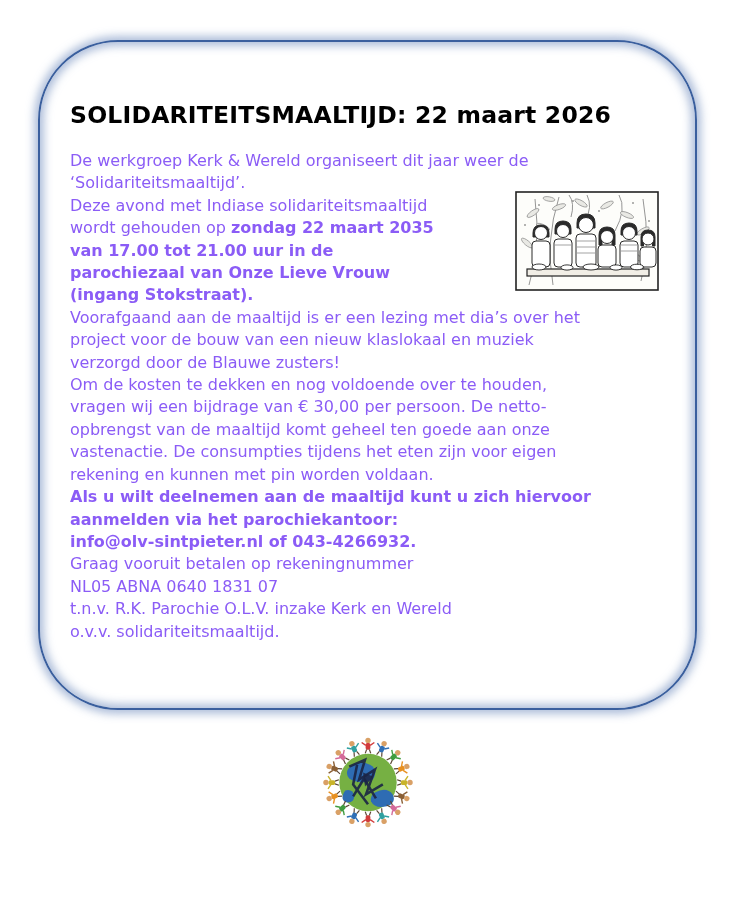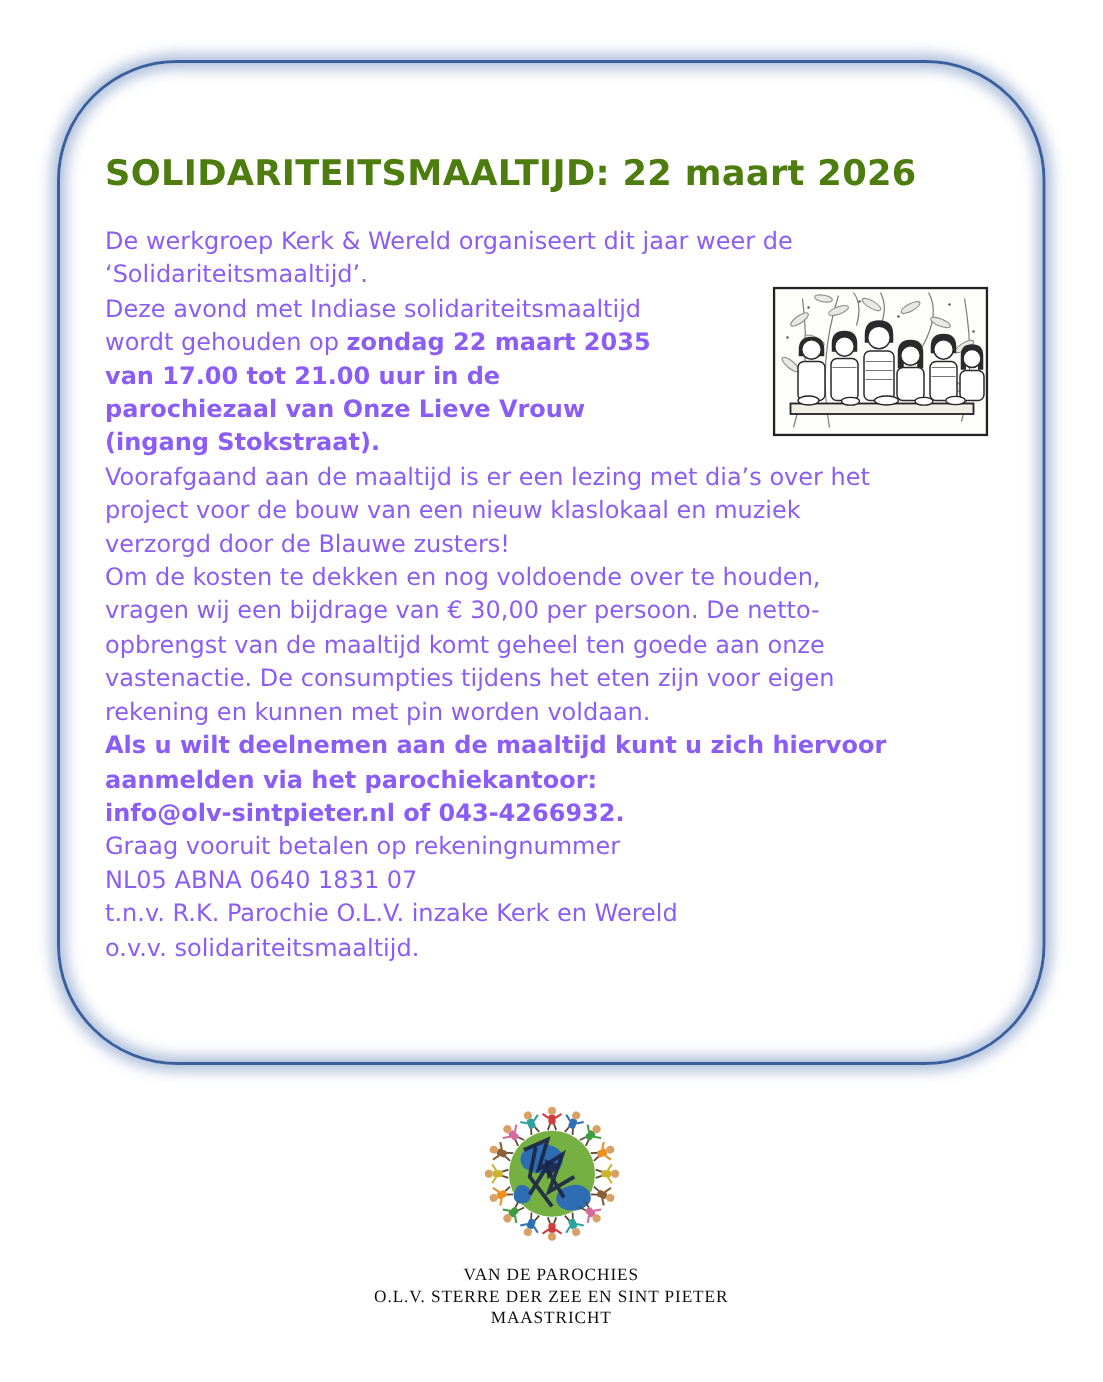--- a/index.html
+++ b/index.html
@@ -9,21 +9,21 @@
     font-family:"DejaVu Sans", sans-serif;
   }
   .frame {
     position:absolute; left:38px; top:40px; width:659px; height:670px;
     border:2px solid #3a5f9e; border-radius:80px;
     box-shadow:0 0 9px 4px rgba(130,155,198,0.65),
                inset 0 0 9px 4px rgba(130,155,198,0.65);
   }
   .content { position:absolute; left:70px; top:101px; width:601px; }
   .title {
-    font-size:23.5px; font-weight:bold; color:#4d7c0f;
+    font-size:23.5px; font-weight:bold; color:#000000;
     letter-spacing:0.2px; margin-bottom:21px; white-space:nowrap;
   }
   .bodytext {
     font-size:16px; line-height:22.4px; color:#8b5cf6;
     white-space:pre-line;
   }
   .bold { font-weight:bold; }
   .illustration {
     position:absolute; left:515px; top:191px; width:144px; height:100px;
   }
@@ -177,18 +177,13 @@
     <use href="#kid" color="#2fa0a0" transform="rotate(157.5 75 48)"></use>
     <use href="#kid" color="#d23b3b" transform="rotate(180 75 48)"></use>
     <use href="#kid" color="#2f6fb5" transform="rotate(202.5 75 48)"></use>
     <use href="#kid" color="#3f9c3f" transform="rotate(225 75 48)"></use>
     <use href="#kid" color="#e89020" transform="rotate(247.5 75 48)"></use>
     <use href="#kid" color="#c9b42a" transform="rotate(270 75 48)"></use>
     <use href="#kid" color="#8a5f35" transform="rotate(292.5 75 48)"></use>
     <use href="#kid" color="#d46a9a" transform="rotate(315 75 48)"></use>
     <use href="#kid" color="#2fa0a0" transform="rotate(337.5 75 48)"></use>
   </svg>
-  <div class="parishes">
-    <div>VAN DE PAROCHIES</div>
-    <div>O.L.V. STERRE DER ZEE EN SINT PIETER</div>
-    <div>MAASTRICHT</div>
-  </div>
 </div>
 
 </body></html>

